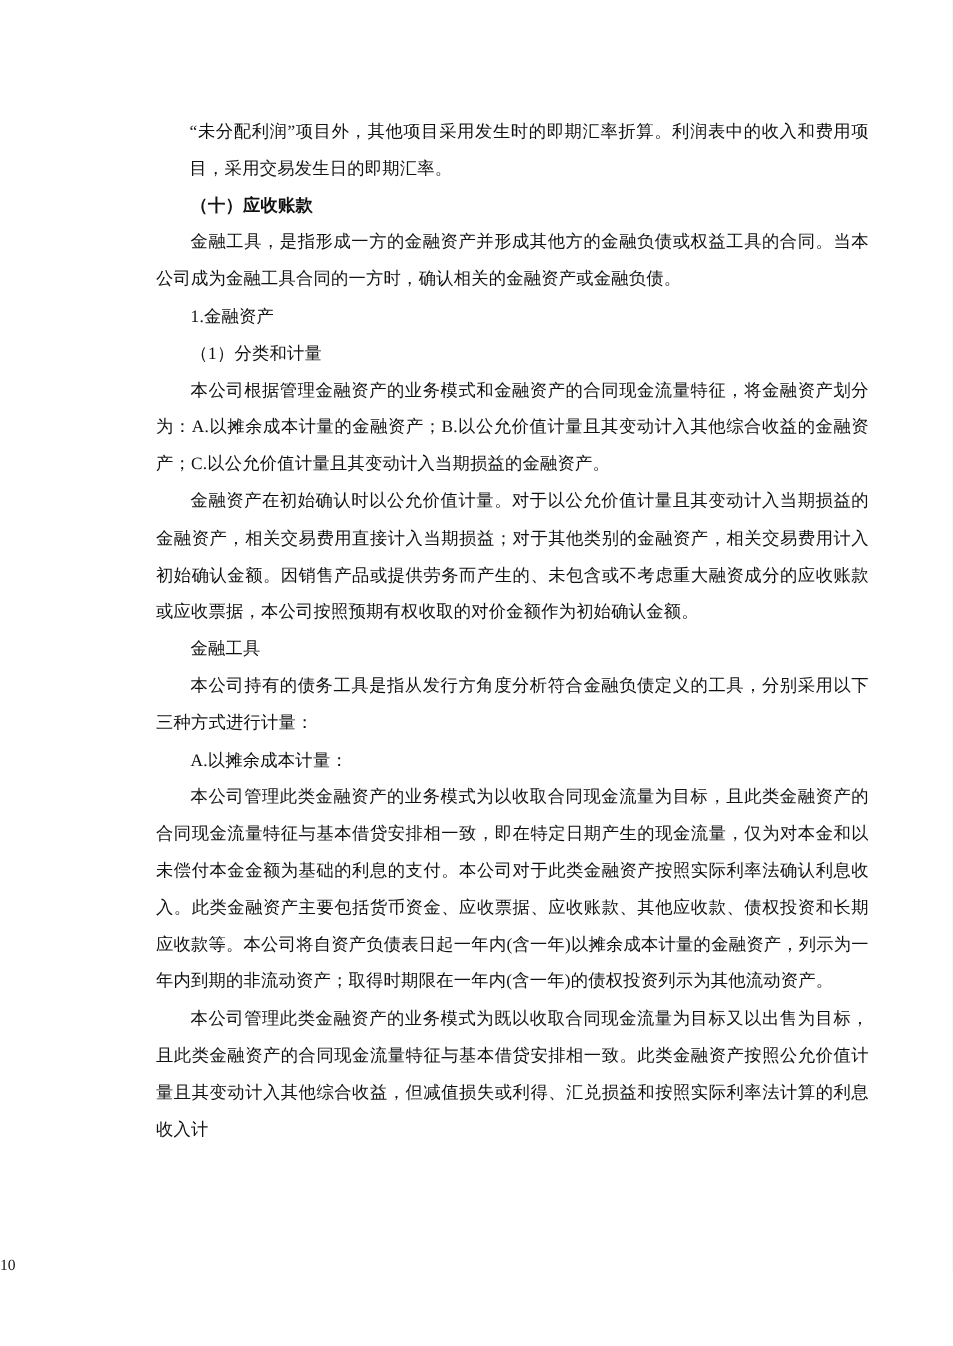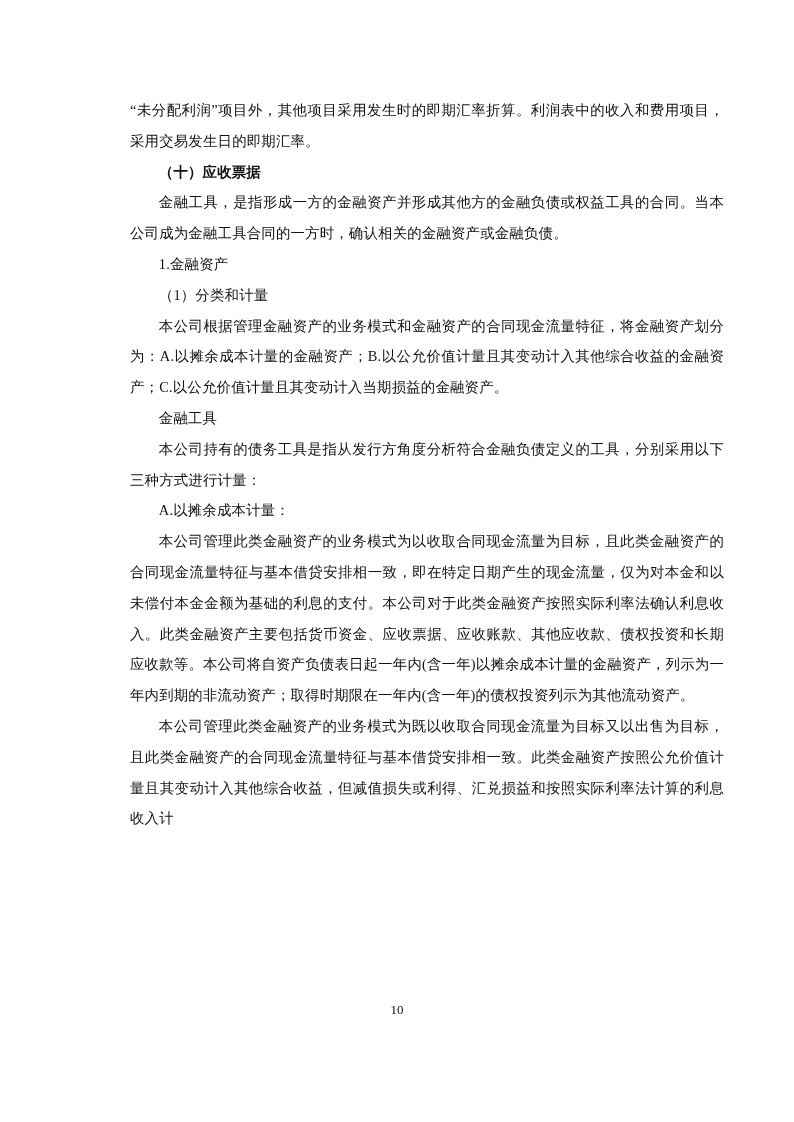--- a/index.html
+++ b/index.html
@@ -29,47 +29,49 @@
     font-size: 14.4px;
     line-height: 30.8px;
     text-align: justify;
     letter-spacing: 0.2px;
   }
   .content p.body {
     text-indent: 2em;
   }
   .content p.continuation {
     text-indent: 0;
+    margin-left: 28px;
   }
   .content p.heading {
     text-indent: 2em;
     font-weight: bold;
   }
   .page-footer {
     position: absolute;
     left: 0;
-    top: 1000px;
+    top: 1044px;
     width: 100%;
-    text-align: center;
+    text-align: left;
     font-size: 13px;
     line-height: 20px;
     color: #111111;
   }
 </style>
 </head>
 <body>
 
 <div class="page">
   <div class="content">
       <p class="continuation">“未分配利润”项目外，其他项目采用发生时的即期汇率折算。利润表中的收入和费用项目，采用交易发生日的即期汇率。</p>
-      <p class="heading">（十）应收票据</p>
+      <p class="heading">（十）应收账款</p>
       <p class="body">金融工具，是指形成一方的金融资产并形成其他方的金融负债或权益工具的合同。当本公司成为金融工具合同的一方时，确认相关的金融资产或金融负债。</p>
       <p class="body">1.金融资产</p>
       <p class="body">（1）分类和计量</p>
       <p class="body">本公司根据管理金融资产的业务模式和金融资产的合同现金流量特征，将金融资产划分为：A.以摊余成本计量的金融资产；B.以公允价值计量且其变动计入其他综合收益的金融资产；C.以公允价值计量且其变动计入当期损益的金融资产。</p>
+      <p class="body">金融资产在初始确认时以公允价值计量。对于以公允价值计量且其变动计入当期损益的金融资产，相关交易费用直接计入当期损益；对于其他类别的金融资产，相关交易费用计入初始确认金额。因销售产品或提供劳务而产生的、未包含或不考虑重大融资成分的应收账款或应收票据，本公司按照预期有权收取的对价金额作为初始确认金额。</p>
       <p class="body">金融工具</p>
       <p class="body">本公司持有的债务工具是指从发行方角度分析符合金融负债定义的工具，分别采用以下三种方式进行计量：</p>
       <p class="body">A.以摊余成本计量：</p>
       <p class="body">本公司管理此类金融资产的业务模式为以收取合同现金流量为目标，且此类金融资产的合同现金流量特征与基本借贷安排相一致，即在特定日期产生的现金流量，仅为对本金和以未偿付本金金额为基础的利息的支付。本公司对于此类金融资产按照实际利率法确认利息收入。此类金融资产主要包括货币资金、应收票据、应收账款、其他应收款、债权投资和长期应收款等。本公司将自资产负债表日起一年内(含一年)以摊余成本计量的金融资产，列示为一年内到期的非流动资产；取得时期限在一年内(含一年)的债权投资列示为其他流动资产。</p>
       <p class="body">本公司管理此类金融资产的业务模式为既以收取合同现金流量为目标又以出售为目标，且此类金融资产的合同现金流量特征与基本借贷安排相一致。此类金融资产按照公允价值计量且其变动计入其他综合收益，但减值损失或利得、汇兑损益和按照实际利率法计算的利息收入计</p>
     </div>
   <div class="page-footer">
     <span>10</span>
   </div>
 </div>

